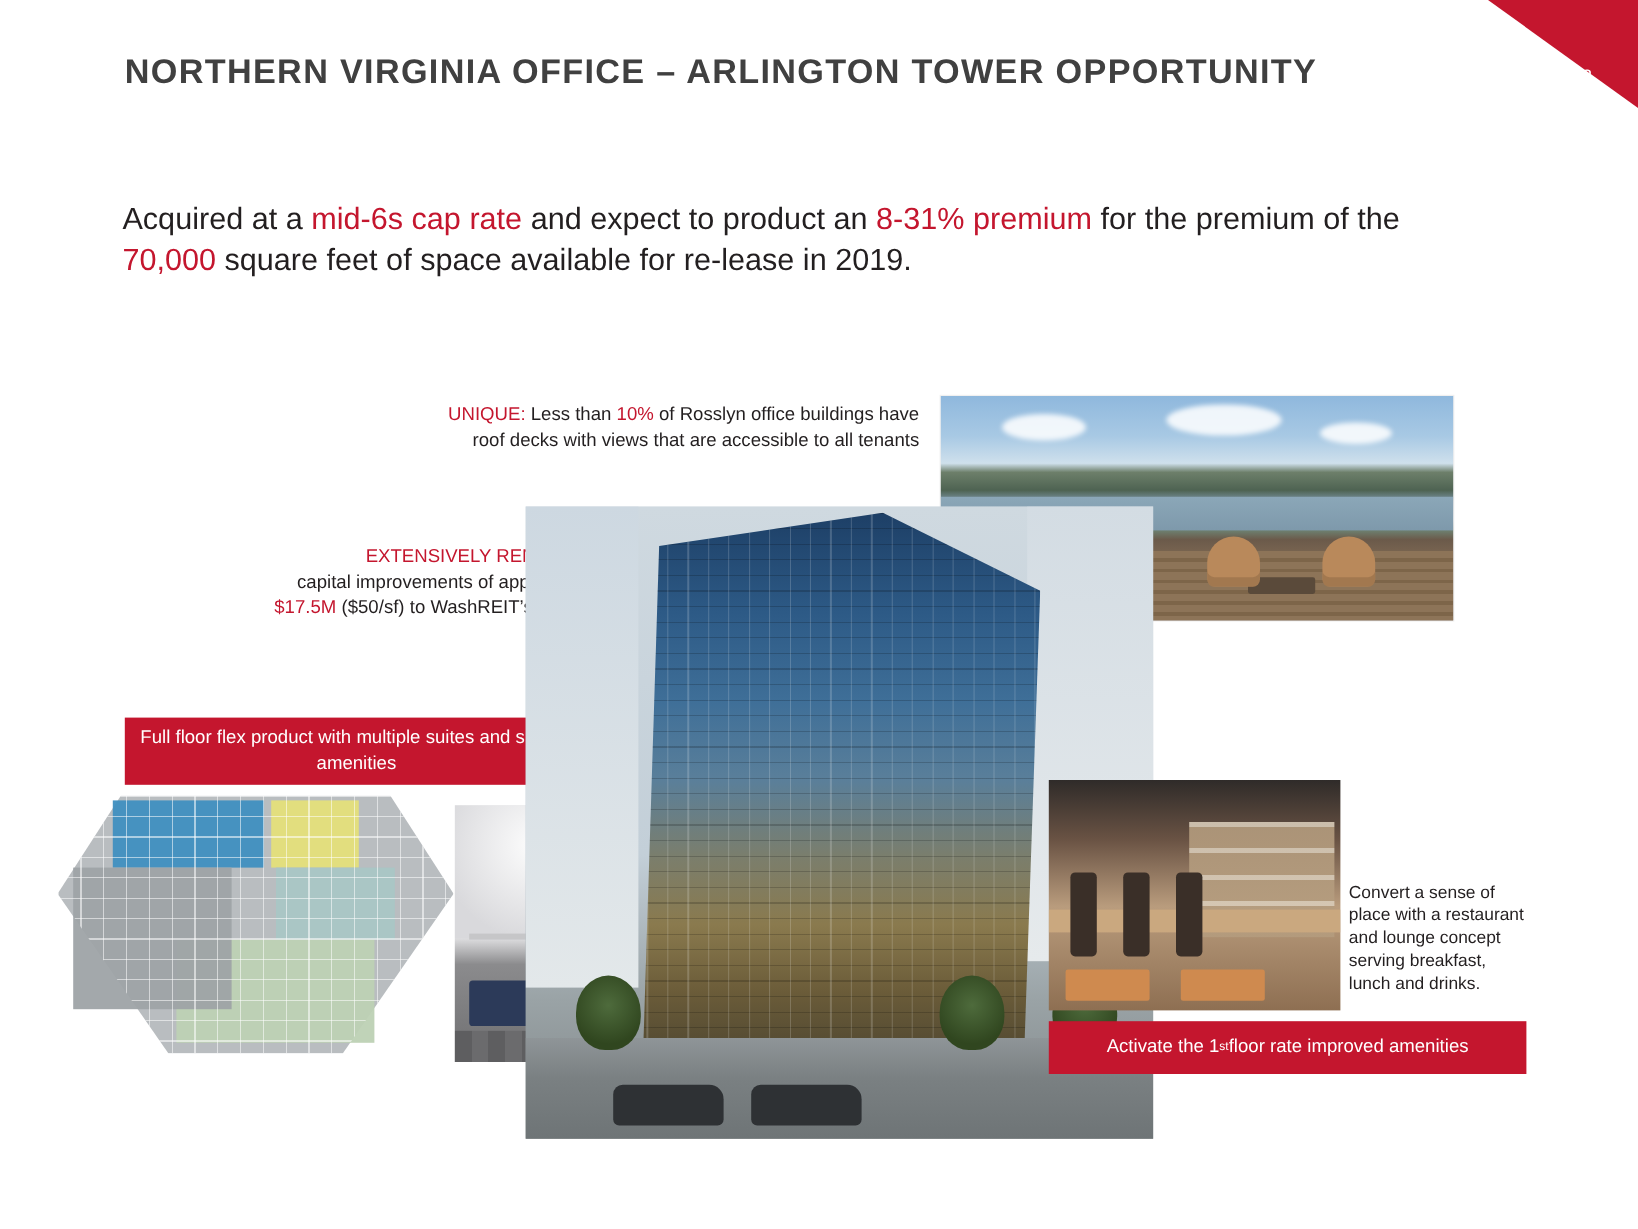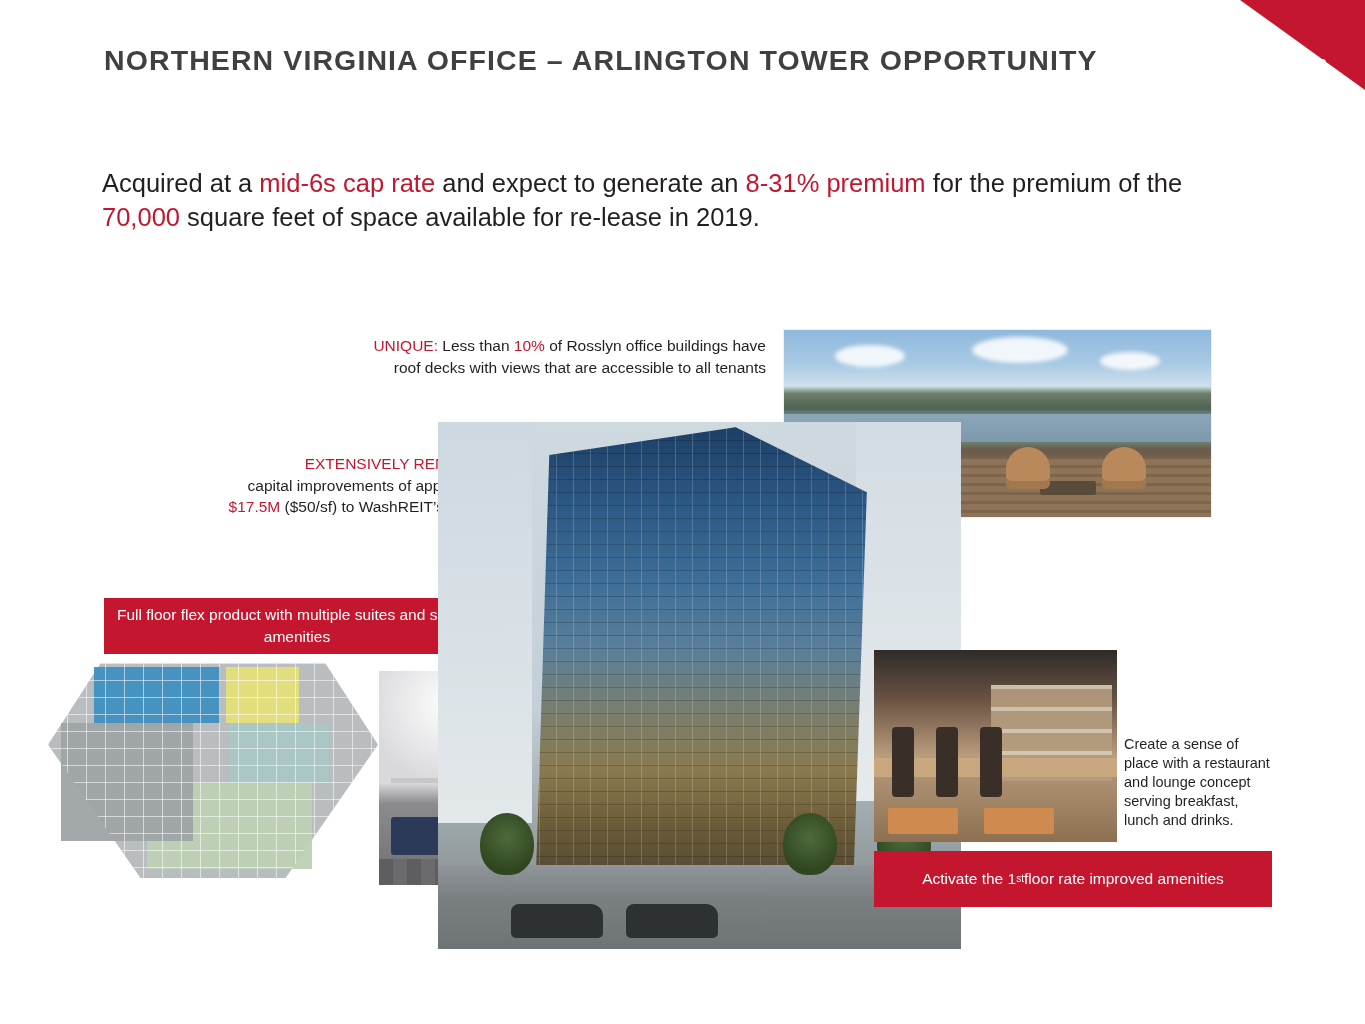--- a/index.html
+++ b/index.html
@@ -113,21 +113,21 @@
   #banner-flex {
     left: 104px;
     top: 598px;
     width: 386px;
     height: 56px;
   }
   #banner-activate {
     left: 874px;
     top: 851px;
     width: 398px;
-    height: 56px;
+    height: 44px;
   }
   #banner-activate sup, #banner-flex sup {
     font-size: 10px;
     vertical-align: super;
   }
 
   
   .caption {
     position: absolute;
     font-size: 14.5px;
@@ -347,21 +347,21 @@
 <div class="slide">
 
   <div class="corner-flag">
     <div class="shape"></div>
     <div class="num">32</div>
   </div>
 
   <div class="slide-title">NORTHERN VIRGINIA OFFICE – ARLINGTON TOWER OPPORTUNITY</div>
 
   <div class="lead">
-    <span>Acquired at a </span><span class="hl">mid-6s cap rate</span><span> and expect to generate an </span><span class="hl">8-31% premium</span><span> for the premium of the </span><span class="hl">70,000</span><span> square feet of space available for re-lease in 2019.</span>
+    <span>Acquired at a </span><span class="hl">mid-6s cap rate</span><span> and expect to product an </span><span class="hl">8-31% premium</span><span> for the premium of the </span><span class="hl">70,000</span><span> square feet of space available for re-lease in 2019.</span>
   </div>
 
   <div class="callout" id="callout-unique">
     <span class="lead-label">UNIQUE:</span><span> Less than </span><span class="hl">10%</span><span> of Rosslyn office buildings have roof decks with views that are accessible to all tenants</span>
   </div>
 
   <div class="callout" id="callout-renovated">
     <span class="lead-label">EXTENSIVELY RENOVATED:</span><br>
     <span>capital improvements of approximately</span><br>
     <span class="hl">$17.5M</span><span> ($50/sf) to WashREIT’s purchase</span>
@@ -416,21 +416,21 @@
   <div class="photo" id="photo-restaurant">
     <div class="back-shelf"></div>
     <div class="bar"></div>
     <div class="stool" style="left:18px;"></div>
     <div class="stool" style="left:62px;"></div>
     <div class="stool" style="left:106px;"></div>
     <div class="table" style="left:14px;"></div>
     <div class="table" style="left:110px;"></div>
   </div>
 
-  <div class="caption" id="caption-restaurant">Create a sense of place with a restaurant and lounge concept serving breakfast, lunch and drinks.</div>
+  <div class="caption" id="caption-restaurant">Convert a sense of place with a restaurant and lounge concept serving breakfast, lunch and drinks.</div>
 
   <div class="banner" id="banner-activate">
     <span>Activate the 1</span>
       <sup>st</sup>
       <span> floor rate improved amenities</span>
   </div>
 
 
 
 </div>

